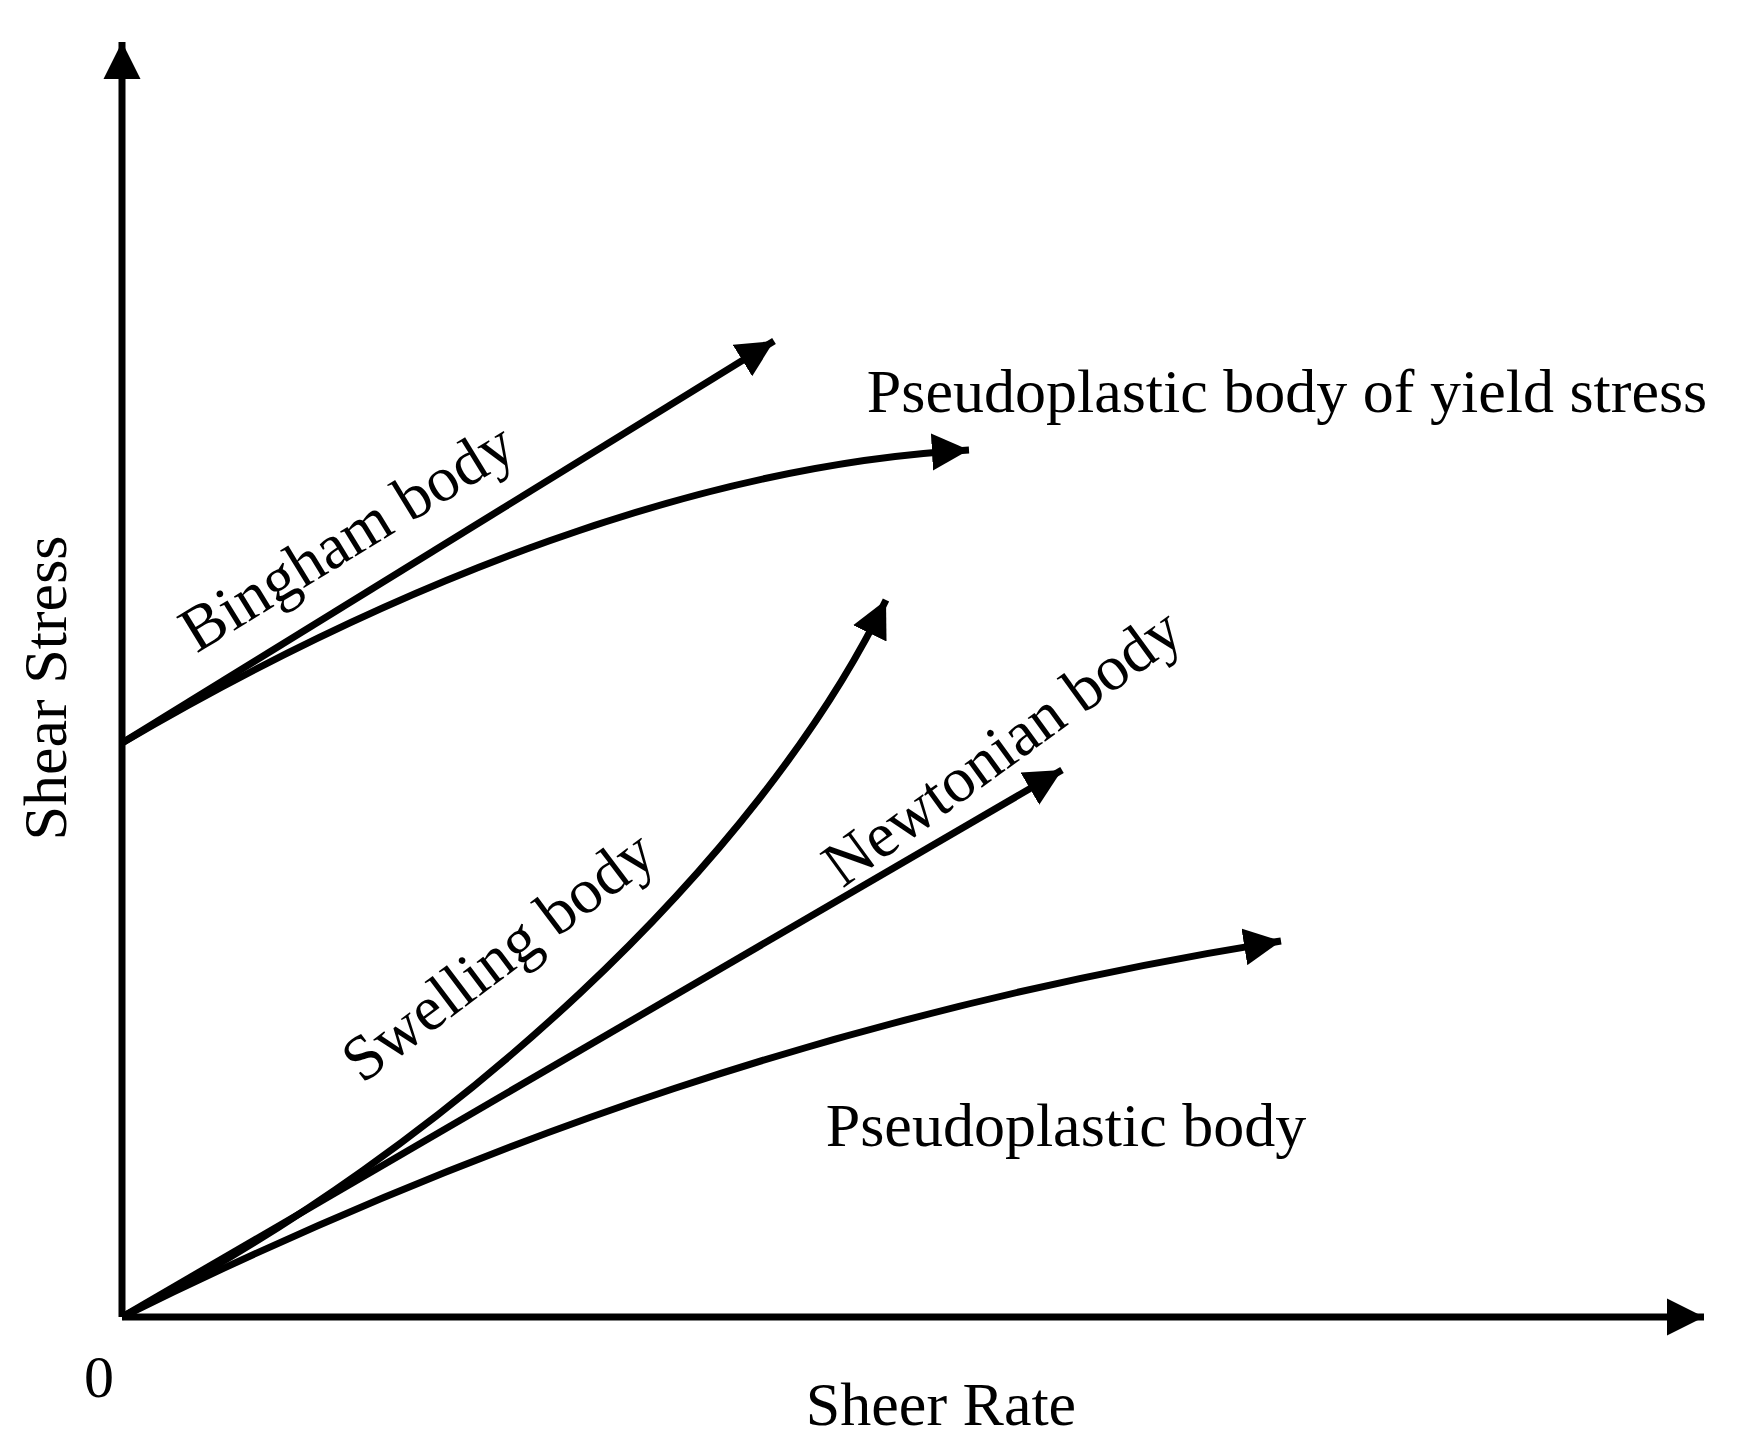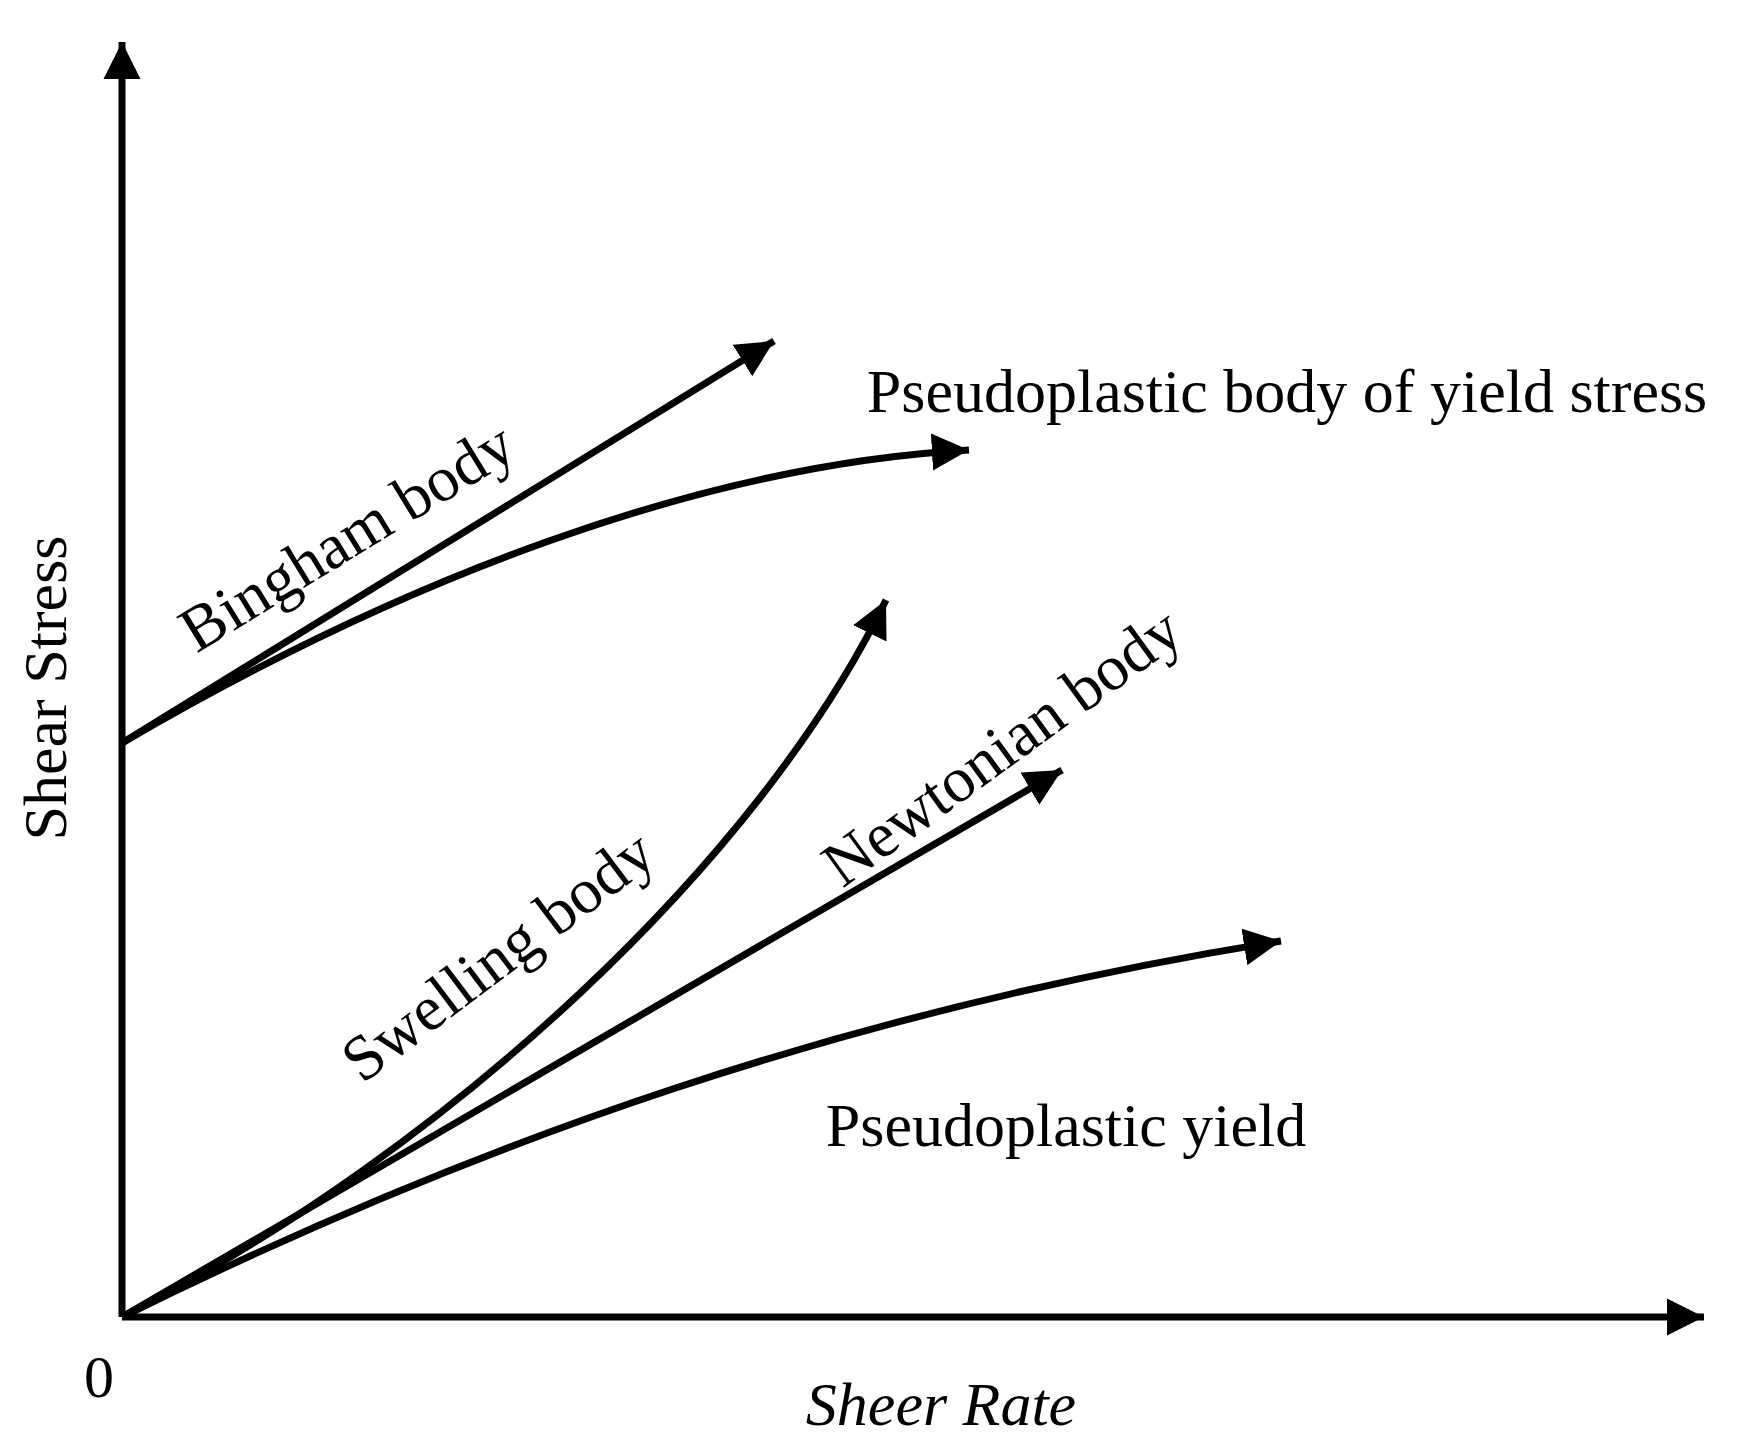--- a/index.html
+++ b/index.html
@@ -31,21 +31,21 @@
     white-space: nowrap;
     font-size: 62px;
     line-height: 1;
     transform: translate(-50%, -50%);
     color: #000000;
   }
   .lbl.rot {
     font-size: 64px;
   }
   #lbl-shear-stress { left: 45px;  top: 688px;  transform: translate(-50%,-50%) rotate(-90deg); }
-  #lbl-sheer-rate   { left: 941px; top: 1404px; font-style: italic; }
+  #lbl-sheer-rate   { left: 941px; top: 1404px; }
   #lbl-zero         { left: 99px;  top: 1377px; font-size: 60px; }
   #lbl-yield        { left: 1287px;top: 391px; font-family: Liberation Serif, serif; }
   #lbl-bingham      { left: 347px; top: 537px;  transform: translate(-50%,-50%) rotate(-31.5deg); }
   #lbl-swelling     { left: 498px; top: 956px;  transform: translate(-50%,-50%) rotate(-37deg); }
   #lbl-newtonian    { left: 1002px;top: 747px;  transform: translate(-50%,-50%) rotate(-36deg); }
   #lbl-pseudo       { left: 1066px;top: 1125px; }
 </style>
 </head>
 <body>
 
@@ -75,15 +75,15 @@
   <div class="lbl" id="lbl-zero">0</div>
 
   <div class="lbl" id="lbl-yield">Pseudoplastic body of yield stress</div>
 
   <div class="lbl rot" id="lbl-bingham">Bingham body</div>
 
   <div class="lbl rot" id="lbl-swelling">Swelling body</div>
 
   <div class="lbl rot" id="lbl-newtonian">Newtonian body</div>
 
-  <div class="lbl" id="lbl-pseudo">Pseudoplastic yield</div>
+  <div class="lbl" id="lbl-pseudo">Pseudoplastic body</div>
 
 </div>
 
 </body></html>

